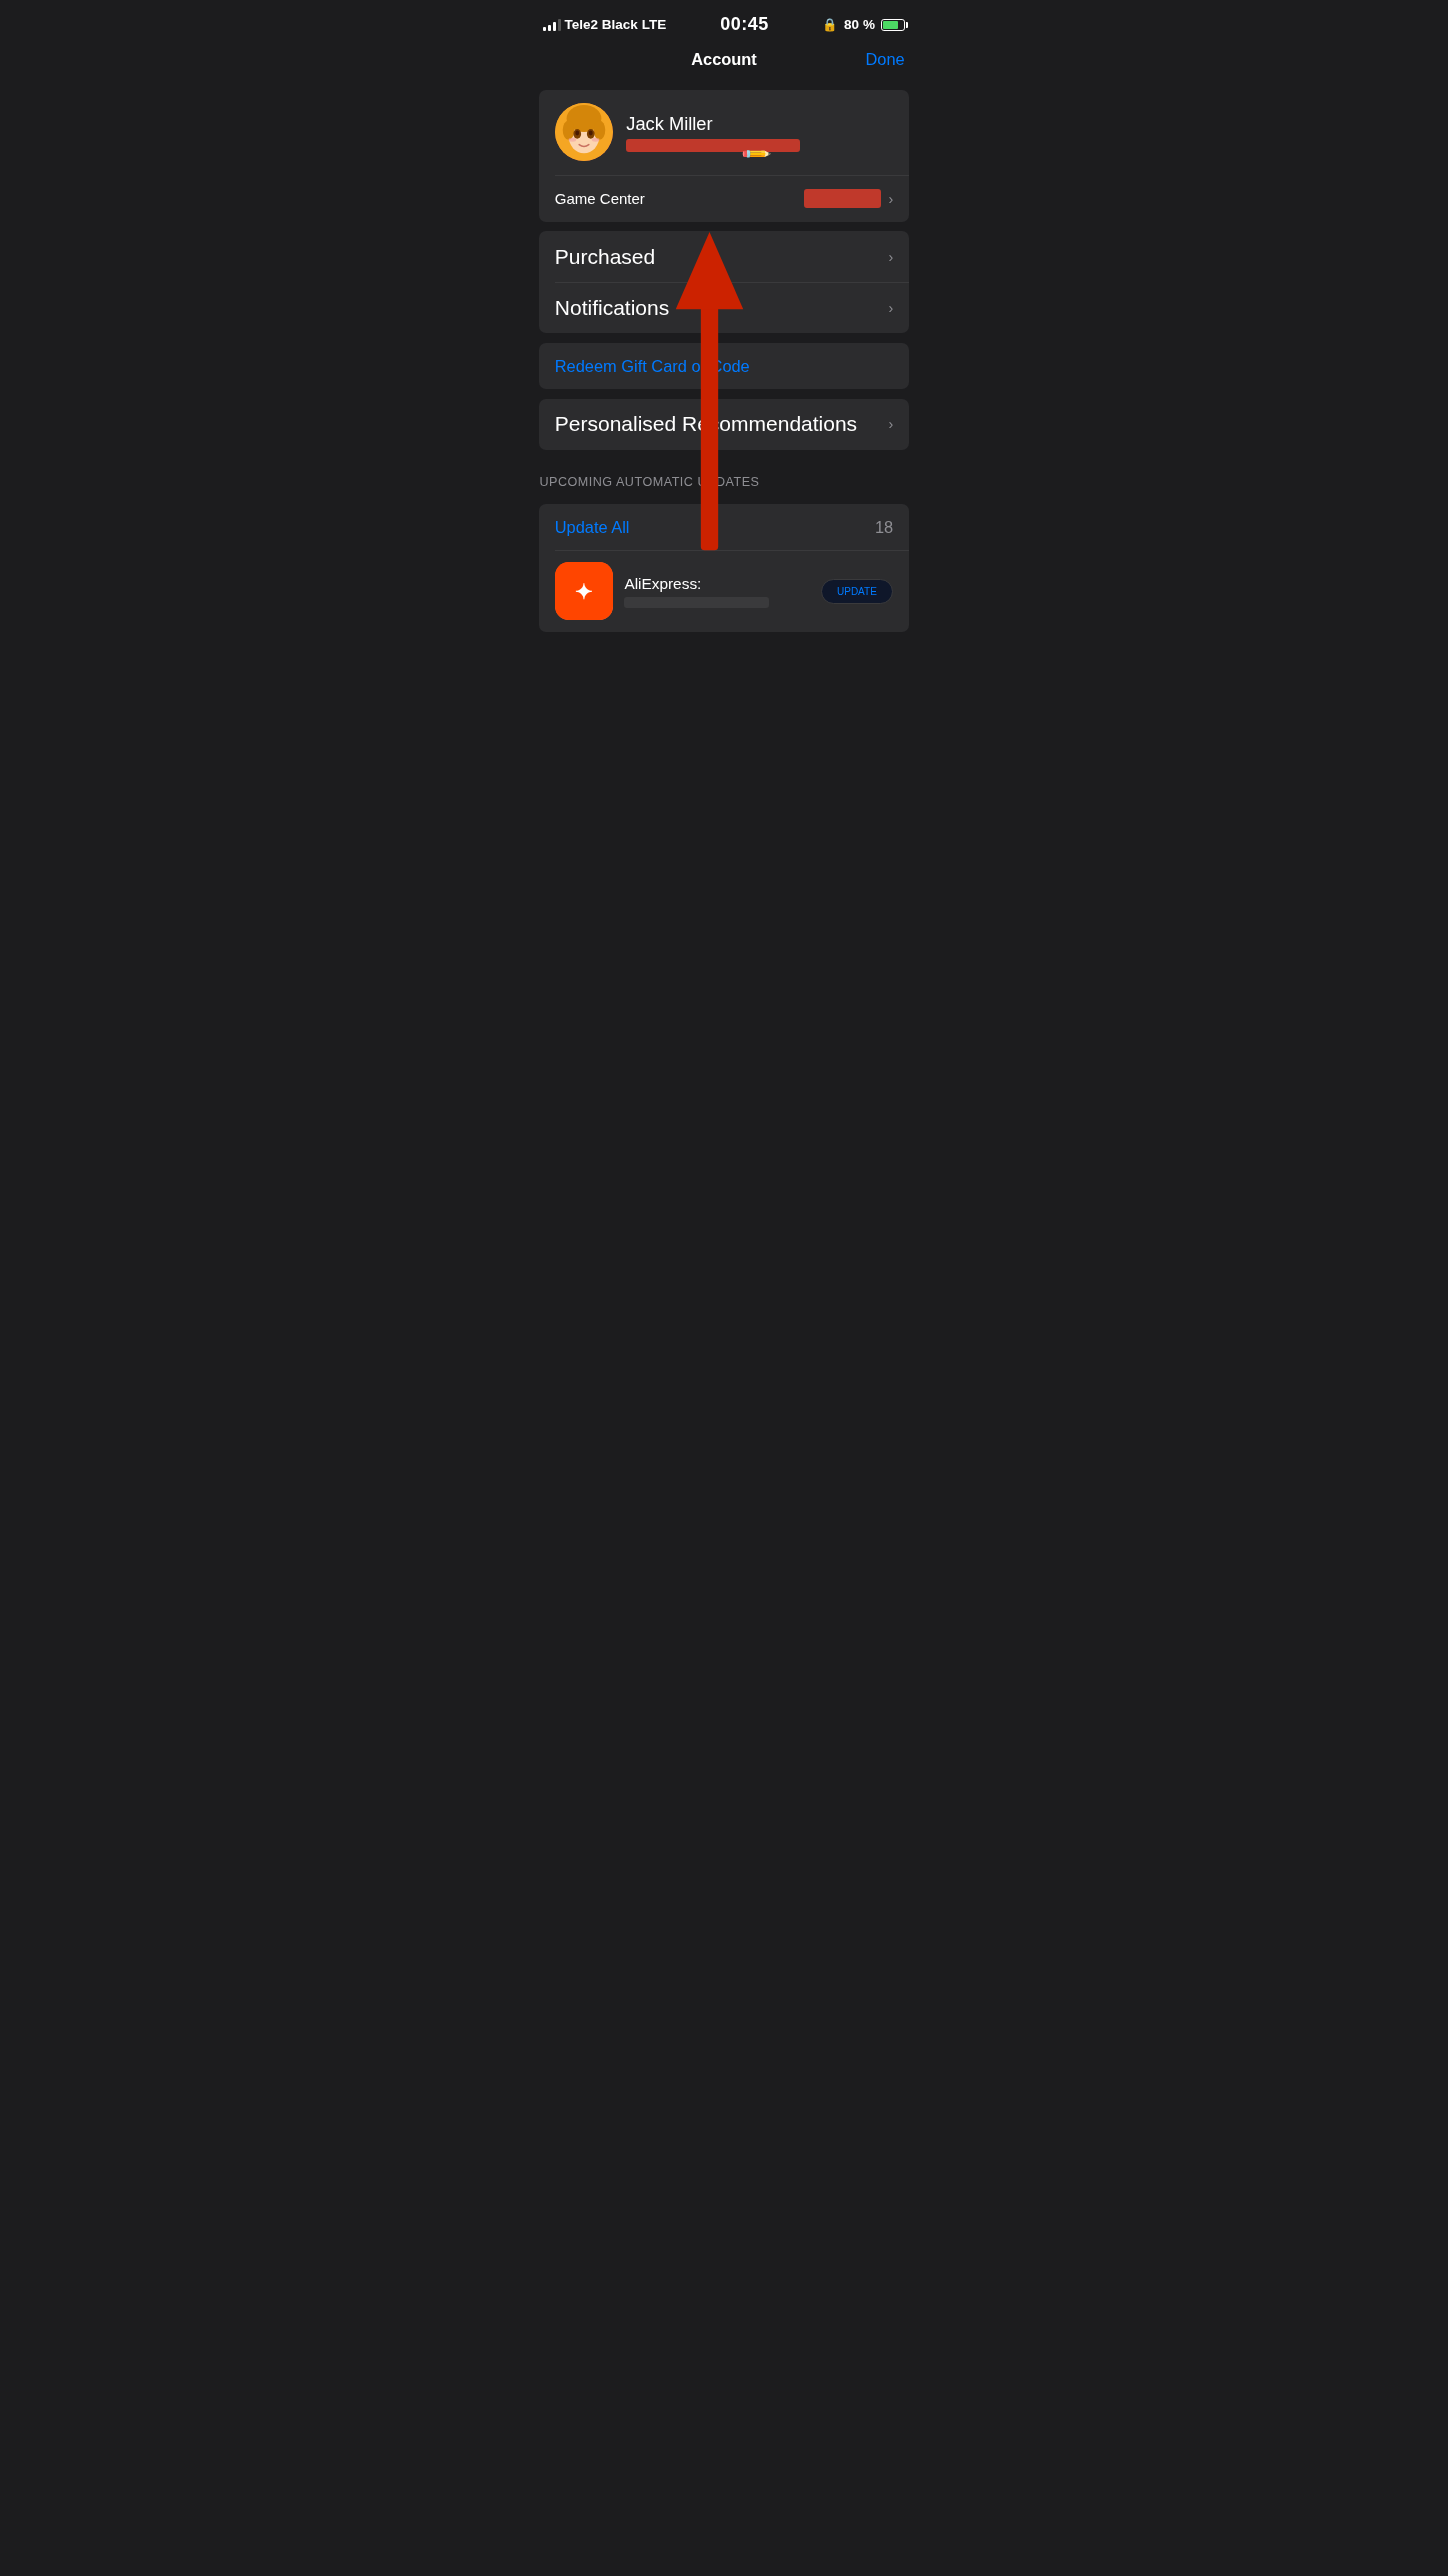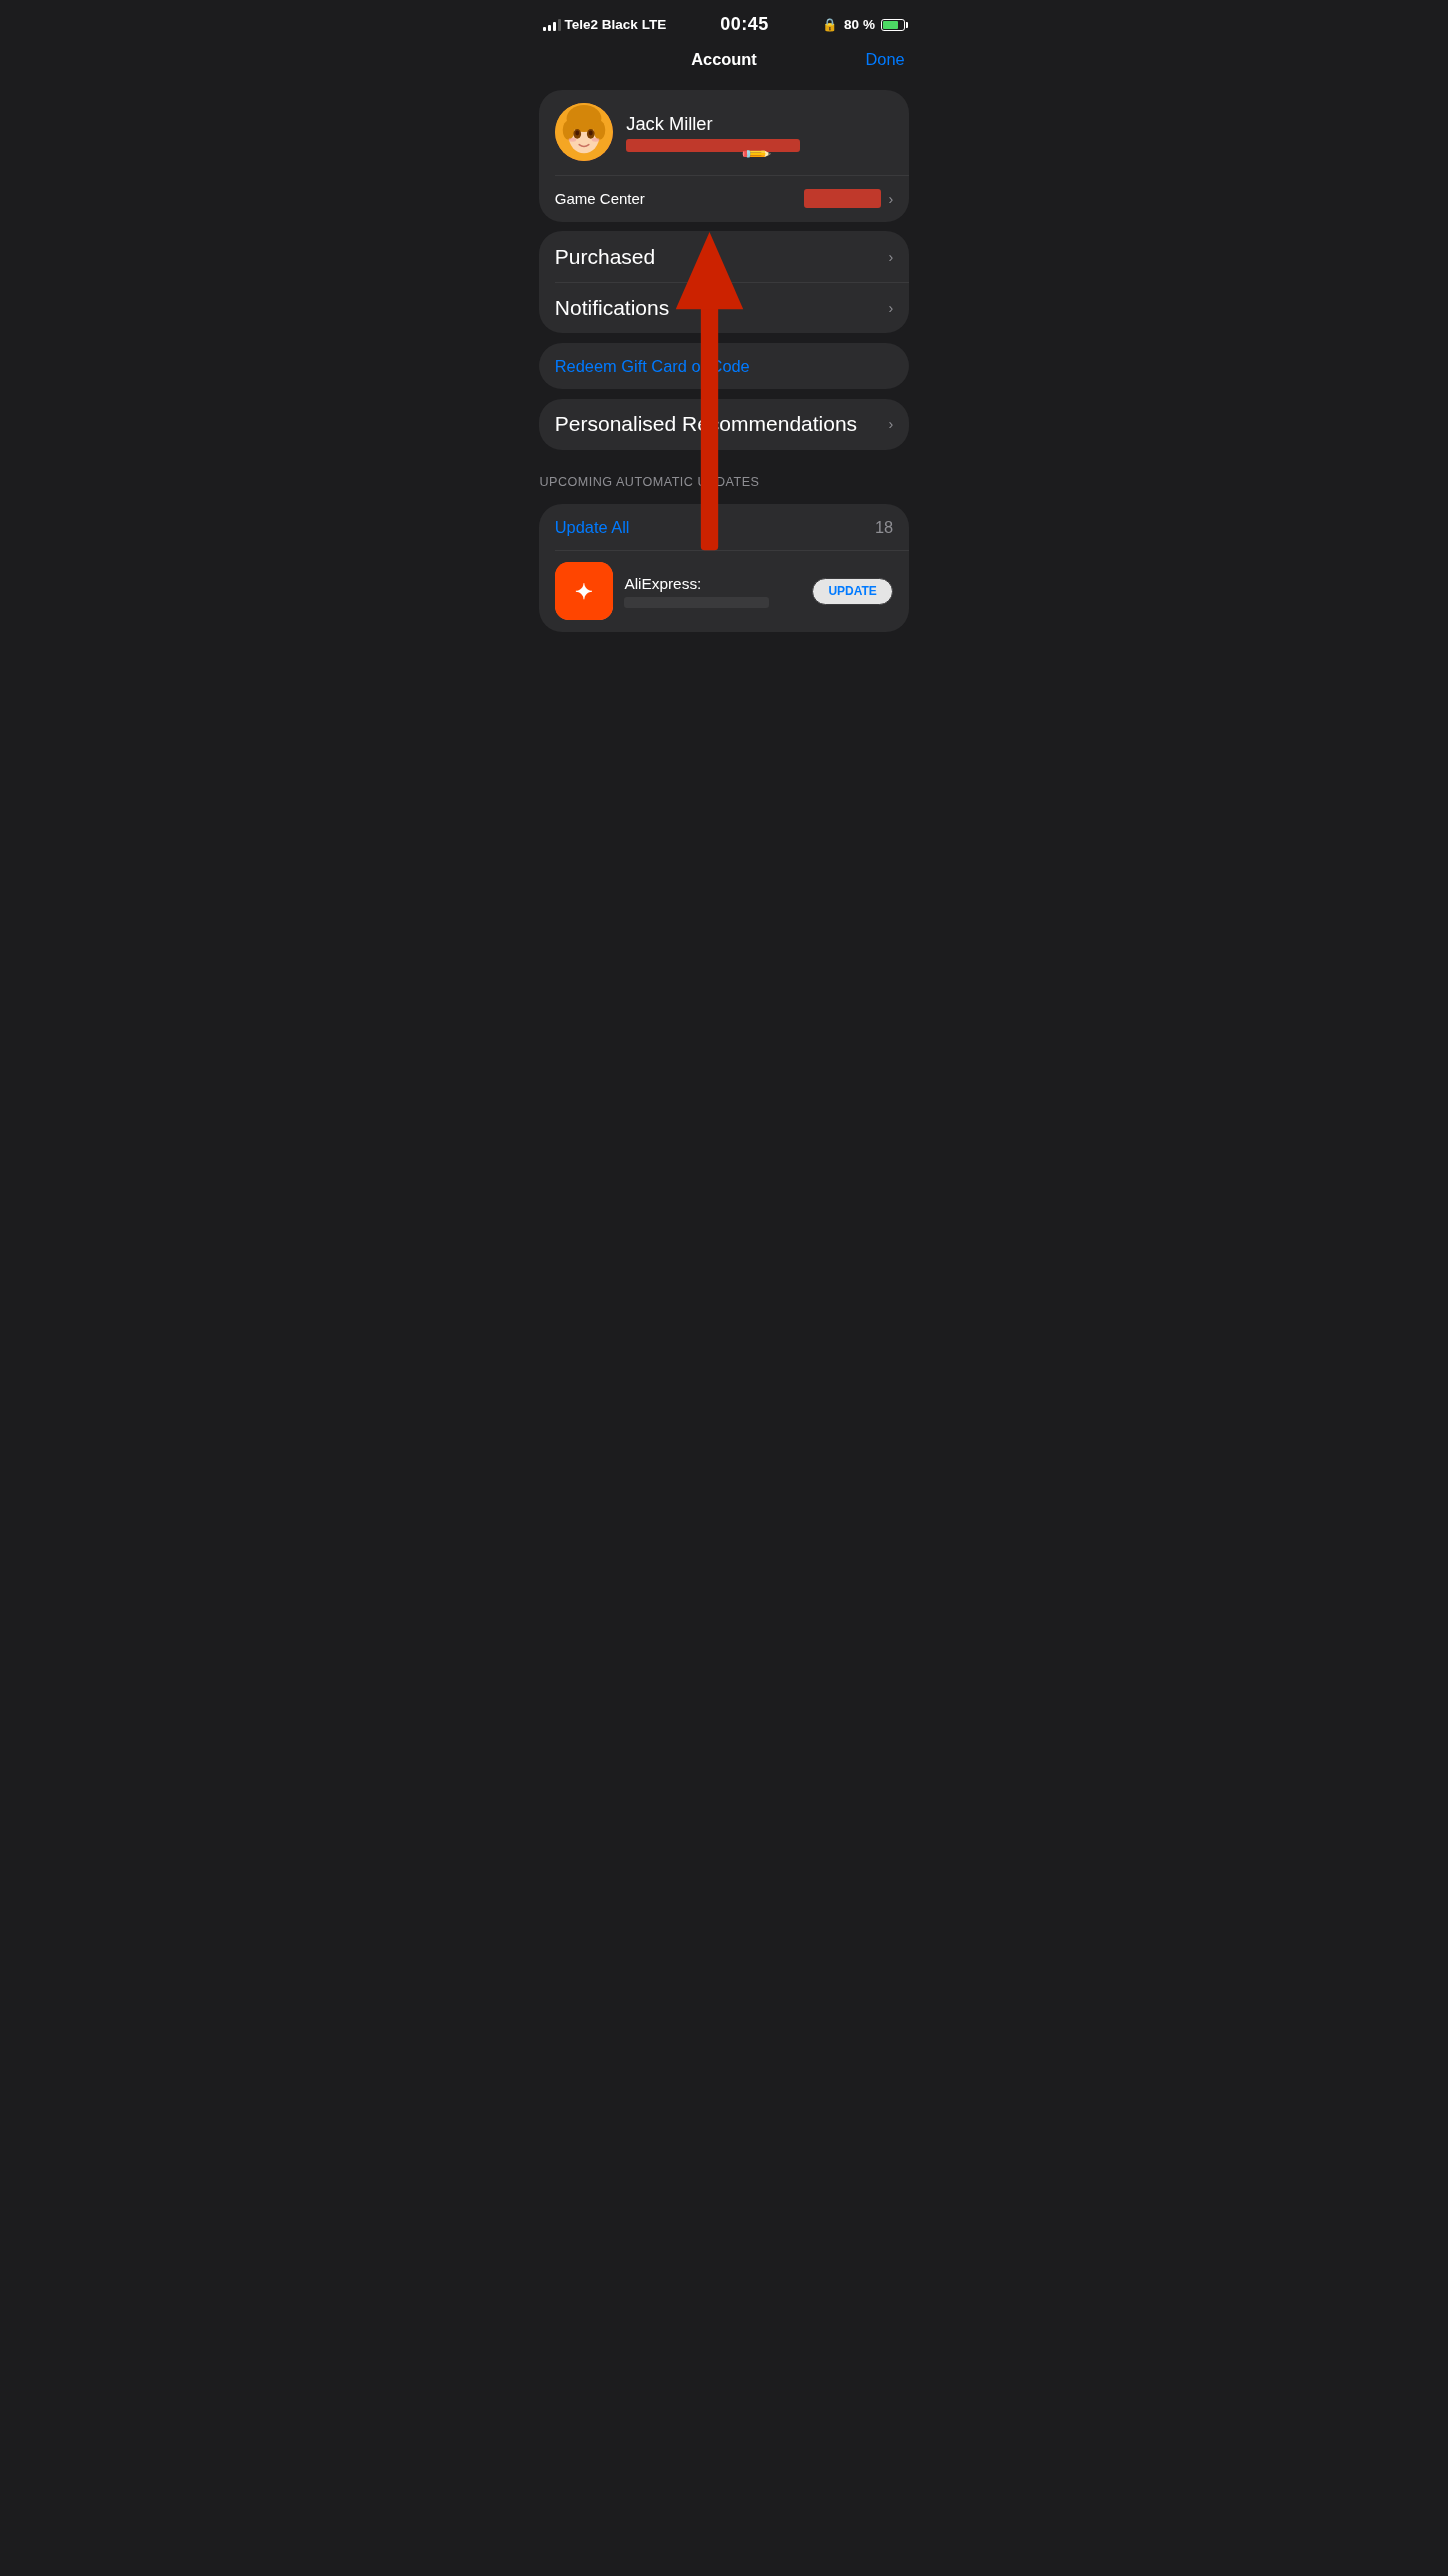--- a/index.html
+++ b/index.html
@@ -124,21 +124,21 @@
       font-size: 16.4px;
       font-weight: 400;
       color: #007aff;
       cursor: pointer;
     }
 
     
     .section {
       margin: 9.7px 15.4px;
       background: #2c2c2e;
-      border-radius: 23px;
+      border-radius: 7px;
       overflow: hidden;
     }
 
     .section-item {
       display: flex;
       align-items: center;
       justify-content: space-between;
       padding: 13.5px 15.4px;
       position: relative;
       cursor: pointer;
@@ -302,25 +302,25 @@
 
     .app-subtitle-redacted {
       height: 11.6px;
       width: 145px;
       background: #3a3a3c;
       border-radius: 2.9px;
       margin-top: 3.9px;
     }
 
     .update-button {
-      background: #e5e5e5;
+      background: #0f172a;
       border: 1px solid #3a3a3c;
       color: #007aff;
-      font-size: 12px;
-      font-weight: 700;
+      font-size: 10px;
+      font-weight: 400;
       padding: 5.8px 15.4px;
       border-radius: 13.5px;
       cursor: pointer;
     }
 
     
     .pencil-annotation {
       position: absolute;
       top: 143px;
       left: 220px;

